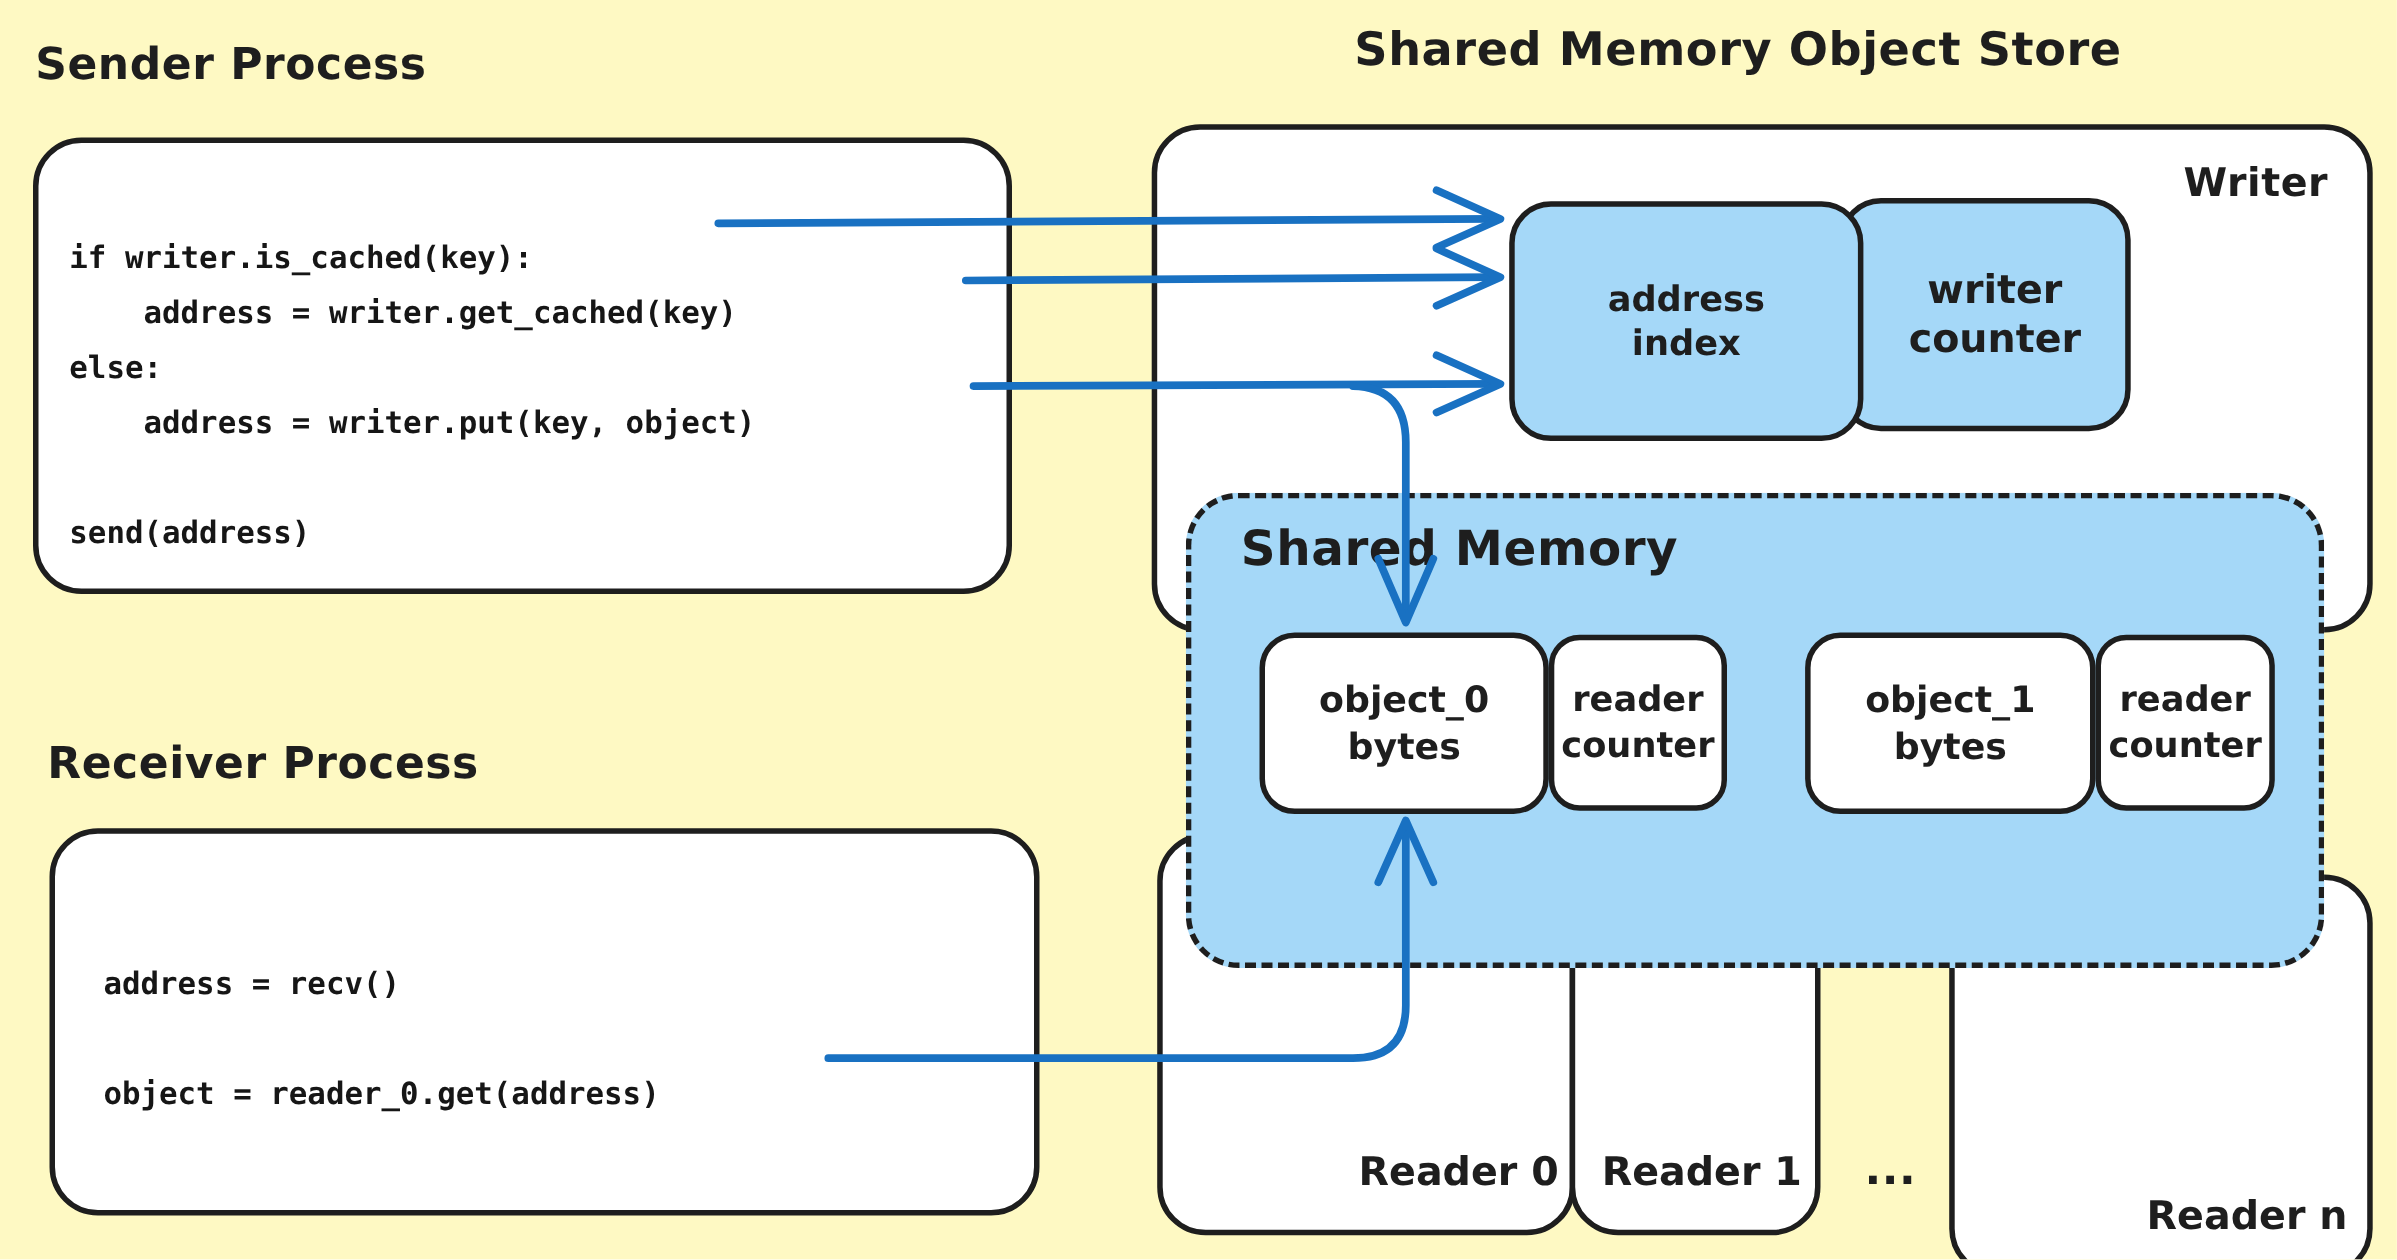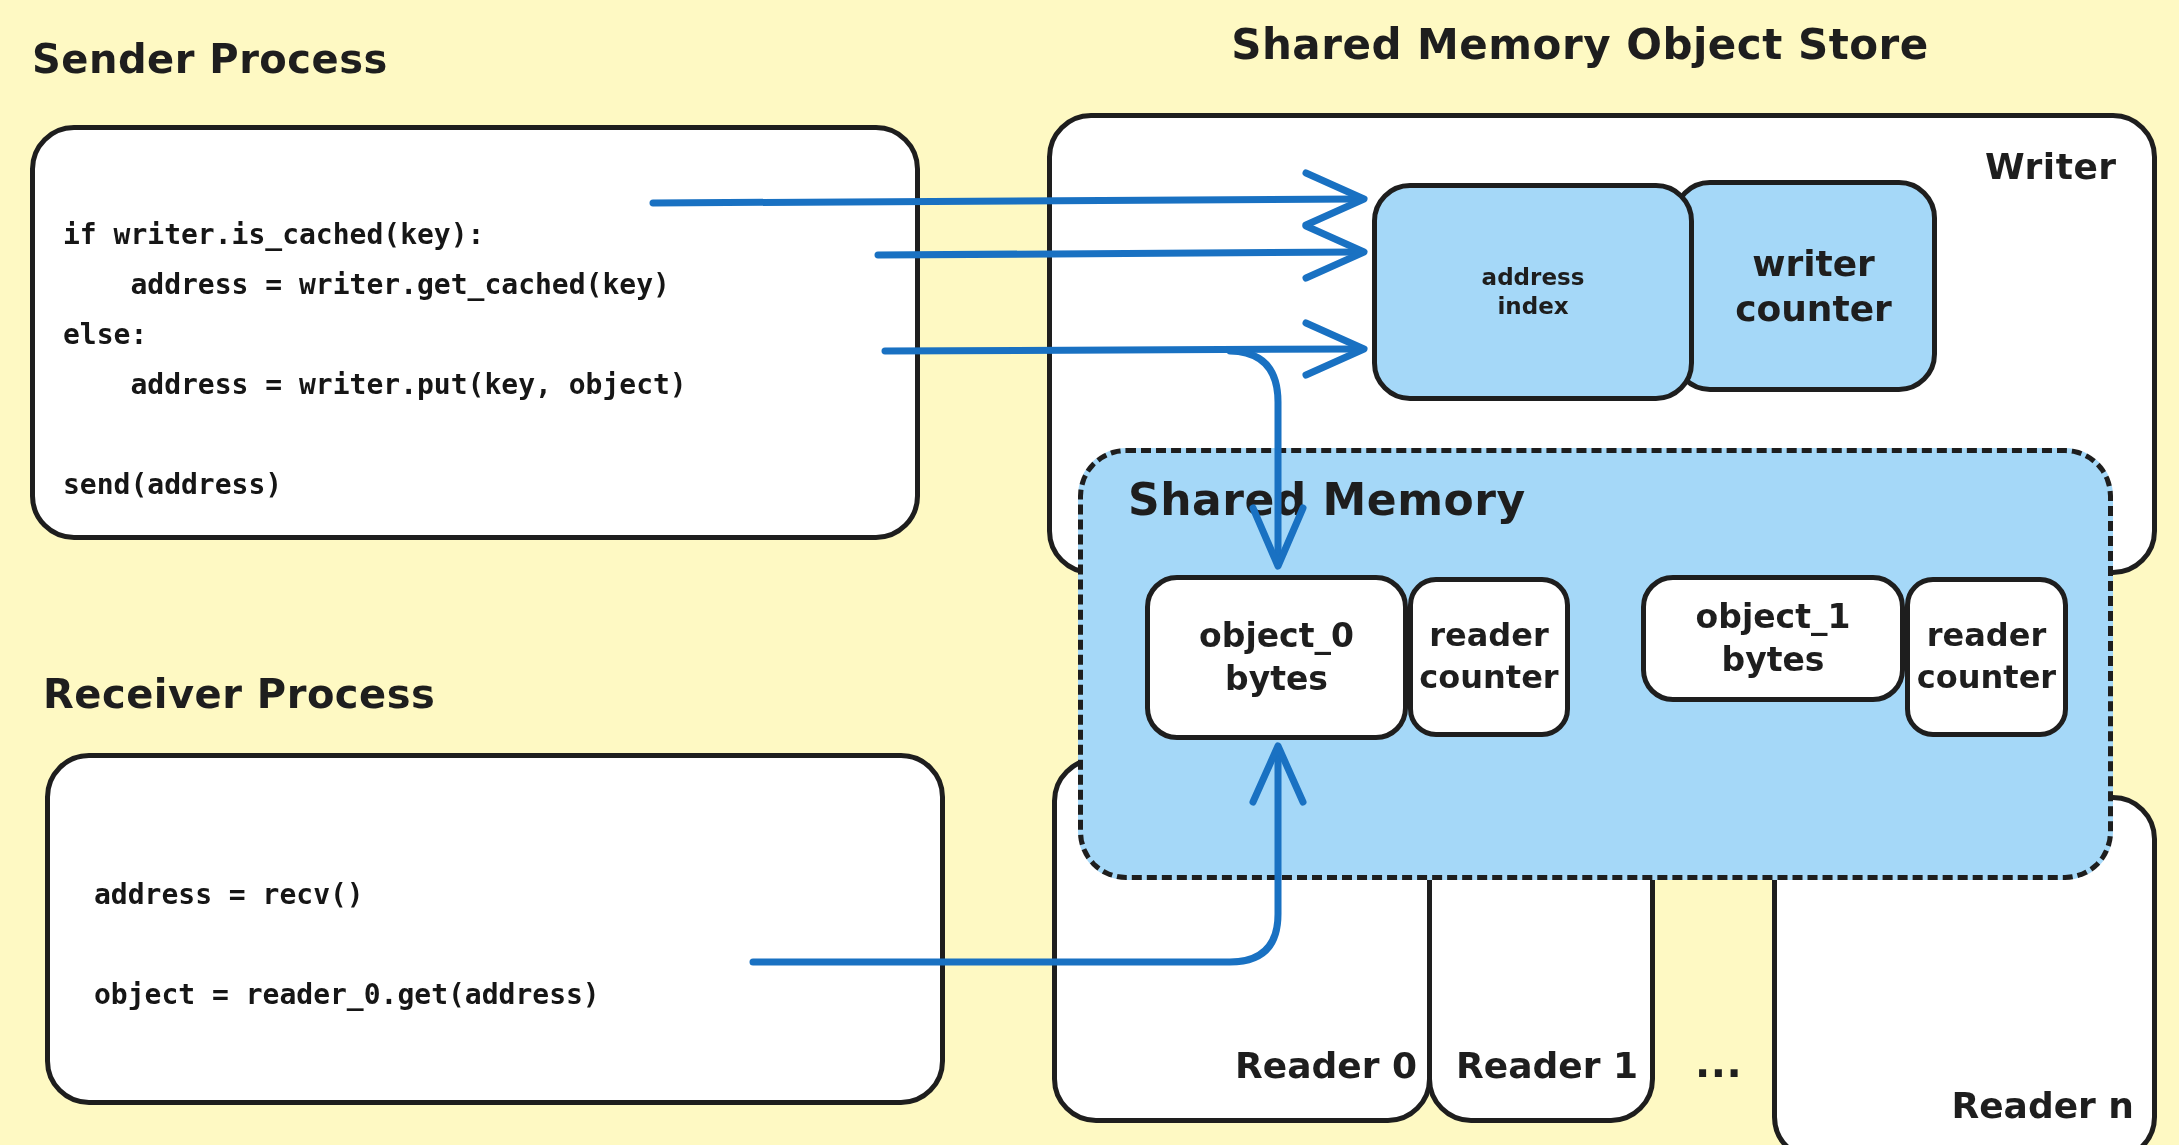--- a/index.html
+++ b/index.html
@@ -88,21 +88,21 @@
 
   <div class="box z1" style="left:1047px;top:113px;width:1110px;height:462px;"></div>
   <div class="lbl z2" style="left:1985px;top:146px;font-size:36px;">Writer</div>
 
   <div class="box bluefill z2" style="left:1672px;top:180px;width:265px;height:212px;border-radius:38px;">
     <div class="boxlabel" style="font-size:36px;line-height:1.25;padding-left:18px;">writer
 counter</div>
   </div>
 
   <div class="box bluefill z3" style="left:1372px;top:183px;width:322px;height:218px;border-radius:38px;">
-    <div class="boxlabel" style="font-size:23px;line-height:1.25;">address
+    <div class="boxlabel" style="font-size:32px;line-height:1.25;">address
 index</div>
   </div>
 
   <div class="box z1" style="left:1052px;top:757px;width:380px;height:366px;">
     <div class="cornerlabel" style="right:10px;bottom:32px;font-size:36px;">Reader 0</div>
   </div>
   <div class="box z1" style="left:1427px;top:757px;width:228px;height:366px;">
     <div class="cornerlabel" style="right:12px;bottom:32px;font-size:36px;">Reader 1</div>
   </div>
   <div class="lbl" style="left:1695px;top:1040px;font-size:40px;">...</div>
@@ -118,21 +118,21 @@
 counter</div>
   </div>
   <div class="box z4" style="left:1145px;top:575px;width:263px;height:165px;border-radius:32px;">
     <div class="boxlabel" style="font-size:33px;line-height:1.3;">object_0
 bytes</div>
   </div>
   <div class="box z3" style="left:1905px;top:577px;width:163px;height:160px;border-radius:28px;">
     <div class="boxlabel" style="font-size:32px;line-height:1.3;">reader
 counter</div>
   </div>
-  <div class="box z4" style="left:1641px;top:575px;width:264px;height:127px;border-radius:32px;">
+  <div class="box z4" style="left:1641px;top:575px;width:264px;height:165px;border-radius:32px;">
     <div class="boxlabel" style="font-size:33px;line-height:1.3;">object_1
 bytes</div>
   </div>
 
   <svg id="arrows" width="2179" height="1145" viewBox="0 0 2179 1145">
     <g stroke="#1971c2" stroke-width="7" fill="none" stroke-linecap="round" stroke-linejoin="round">
 
       <g>
         <path d="M653 203 L1358 199"></path>
         <path d="M1306 173 L1364 199 L1306 225"></path>

